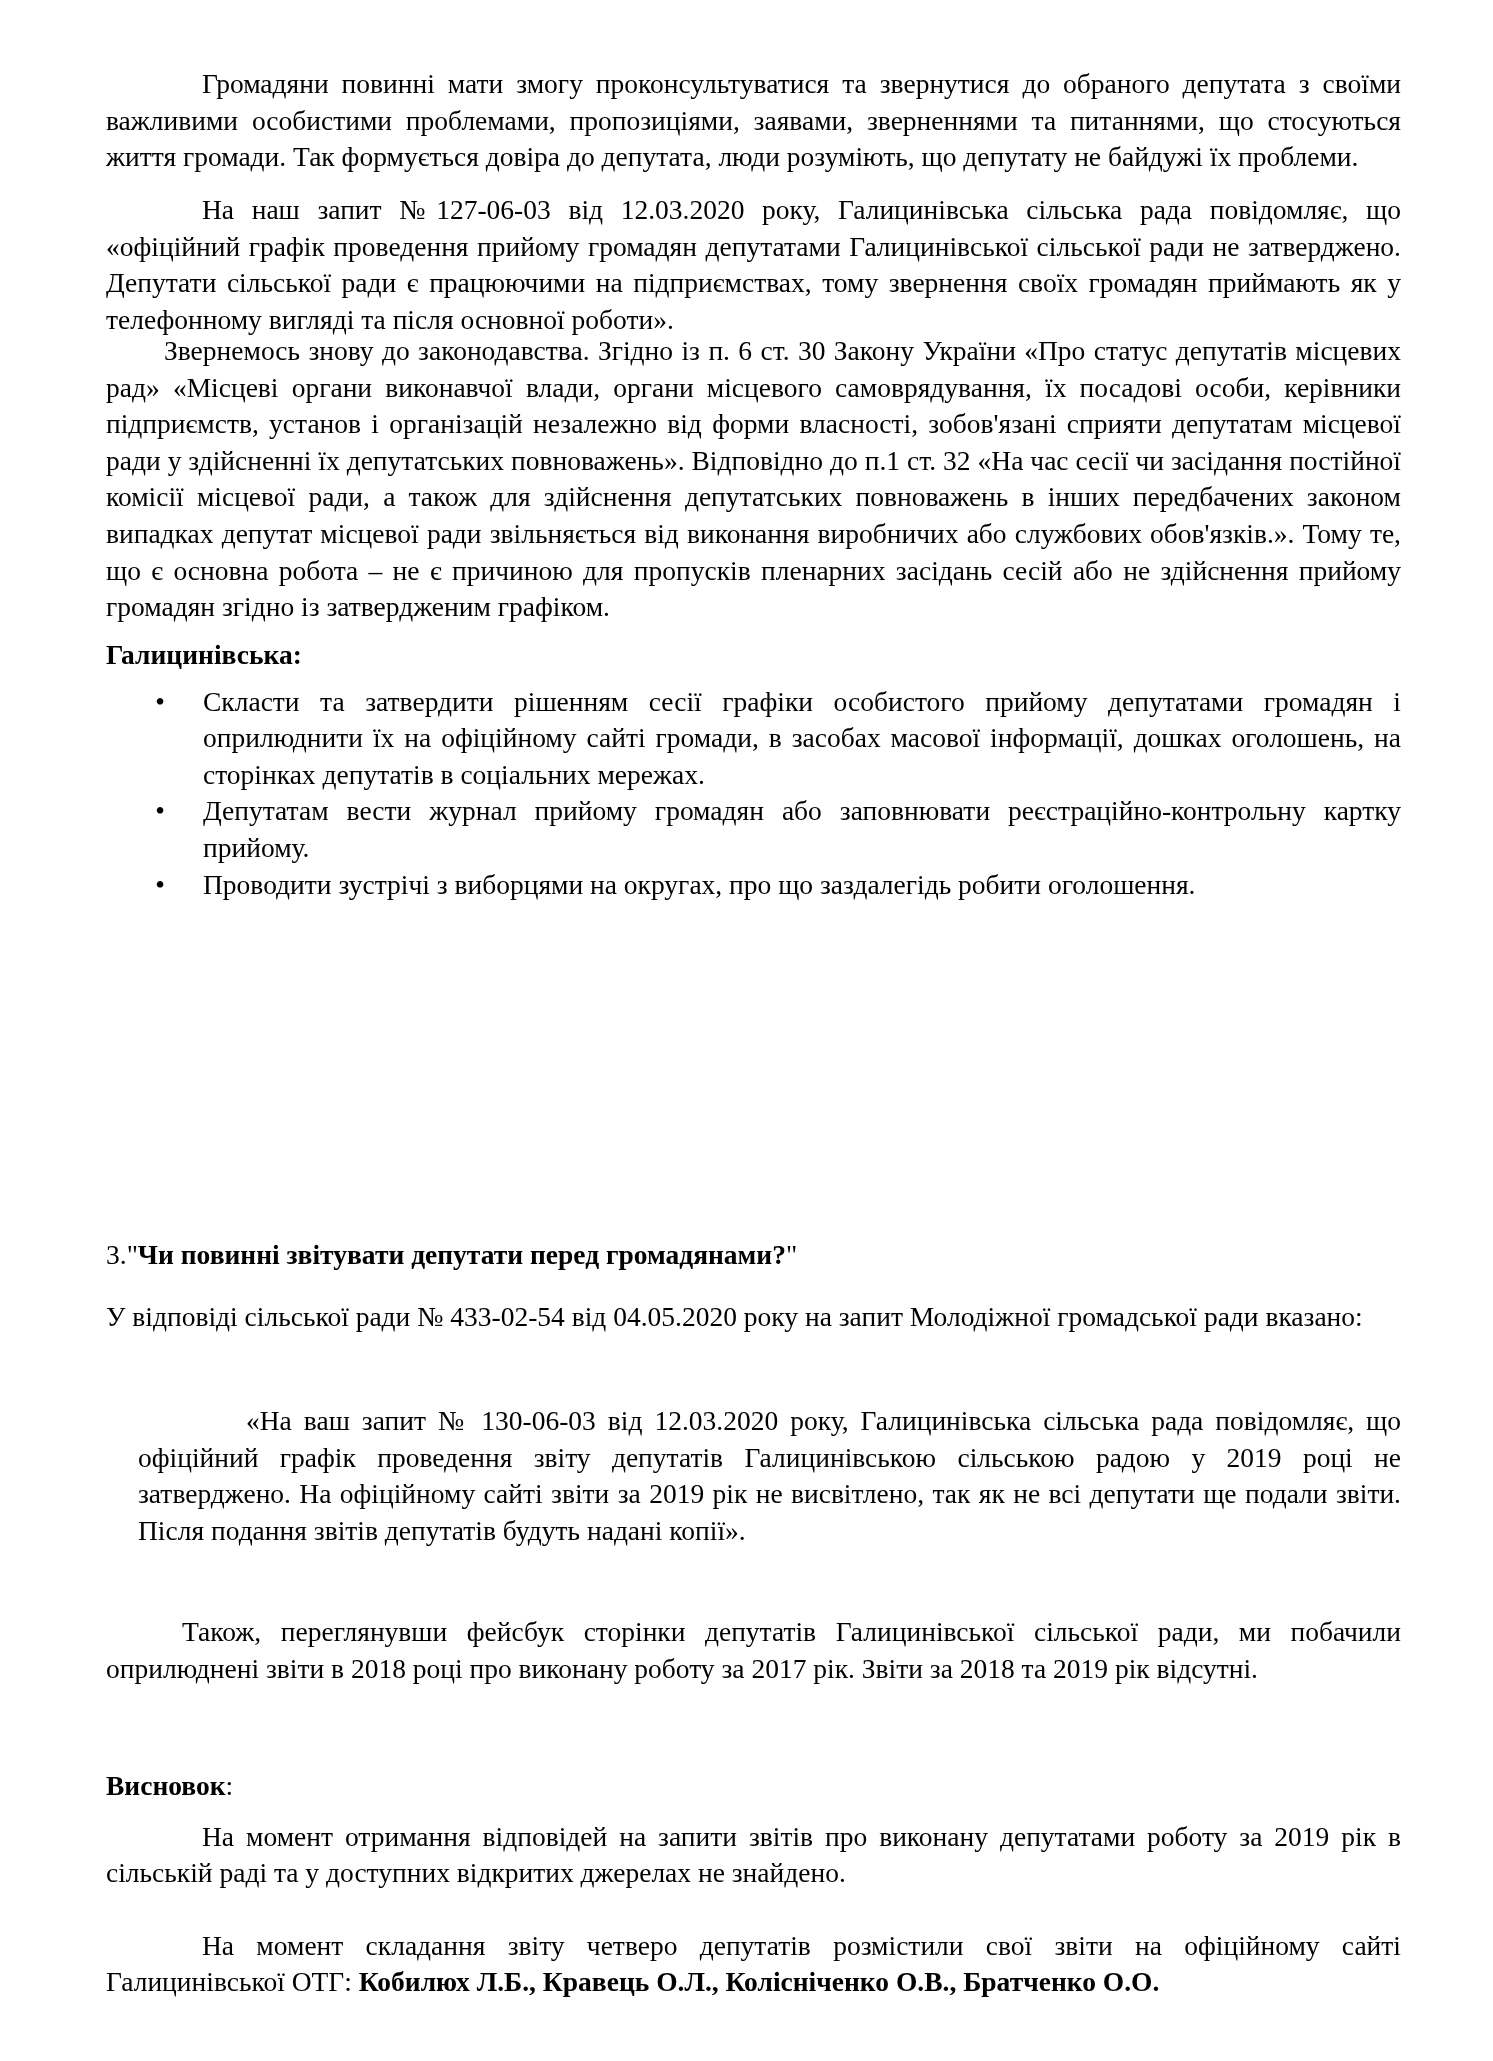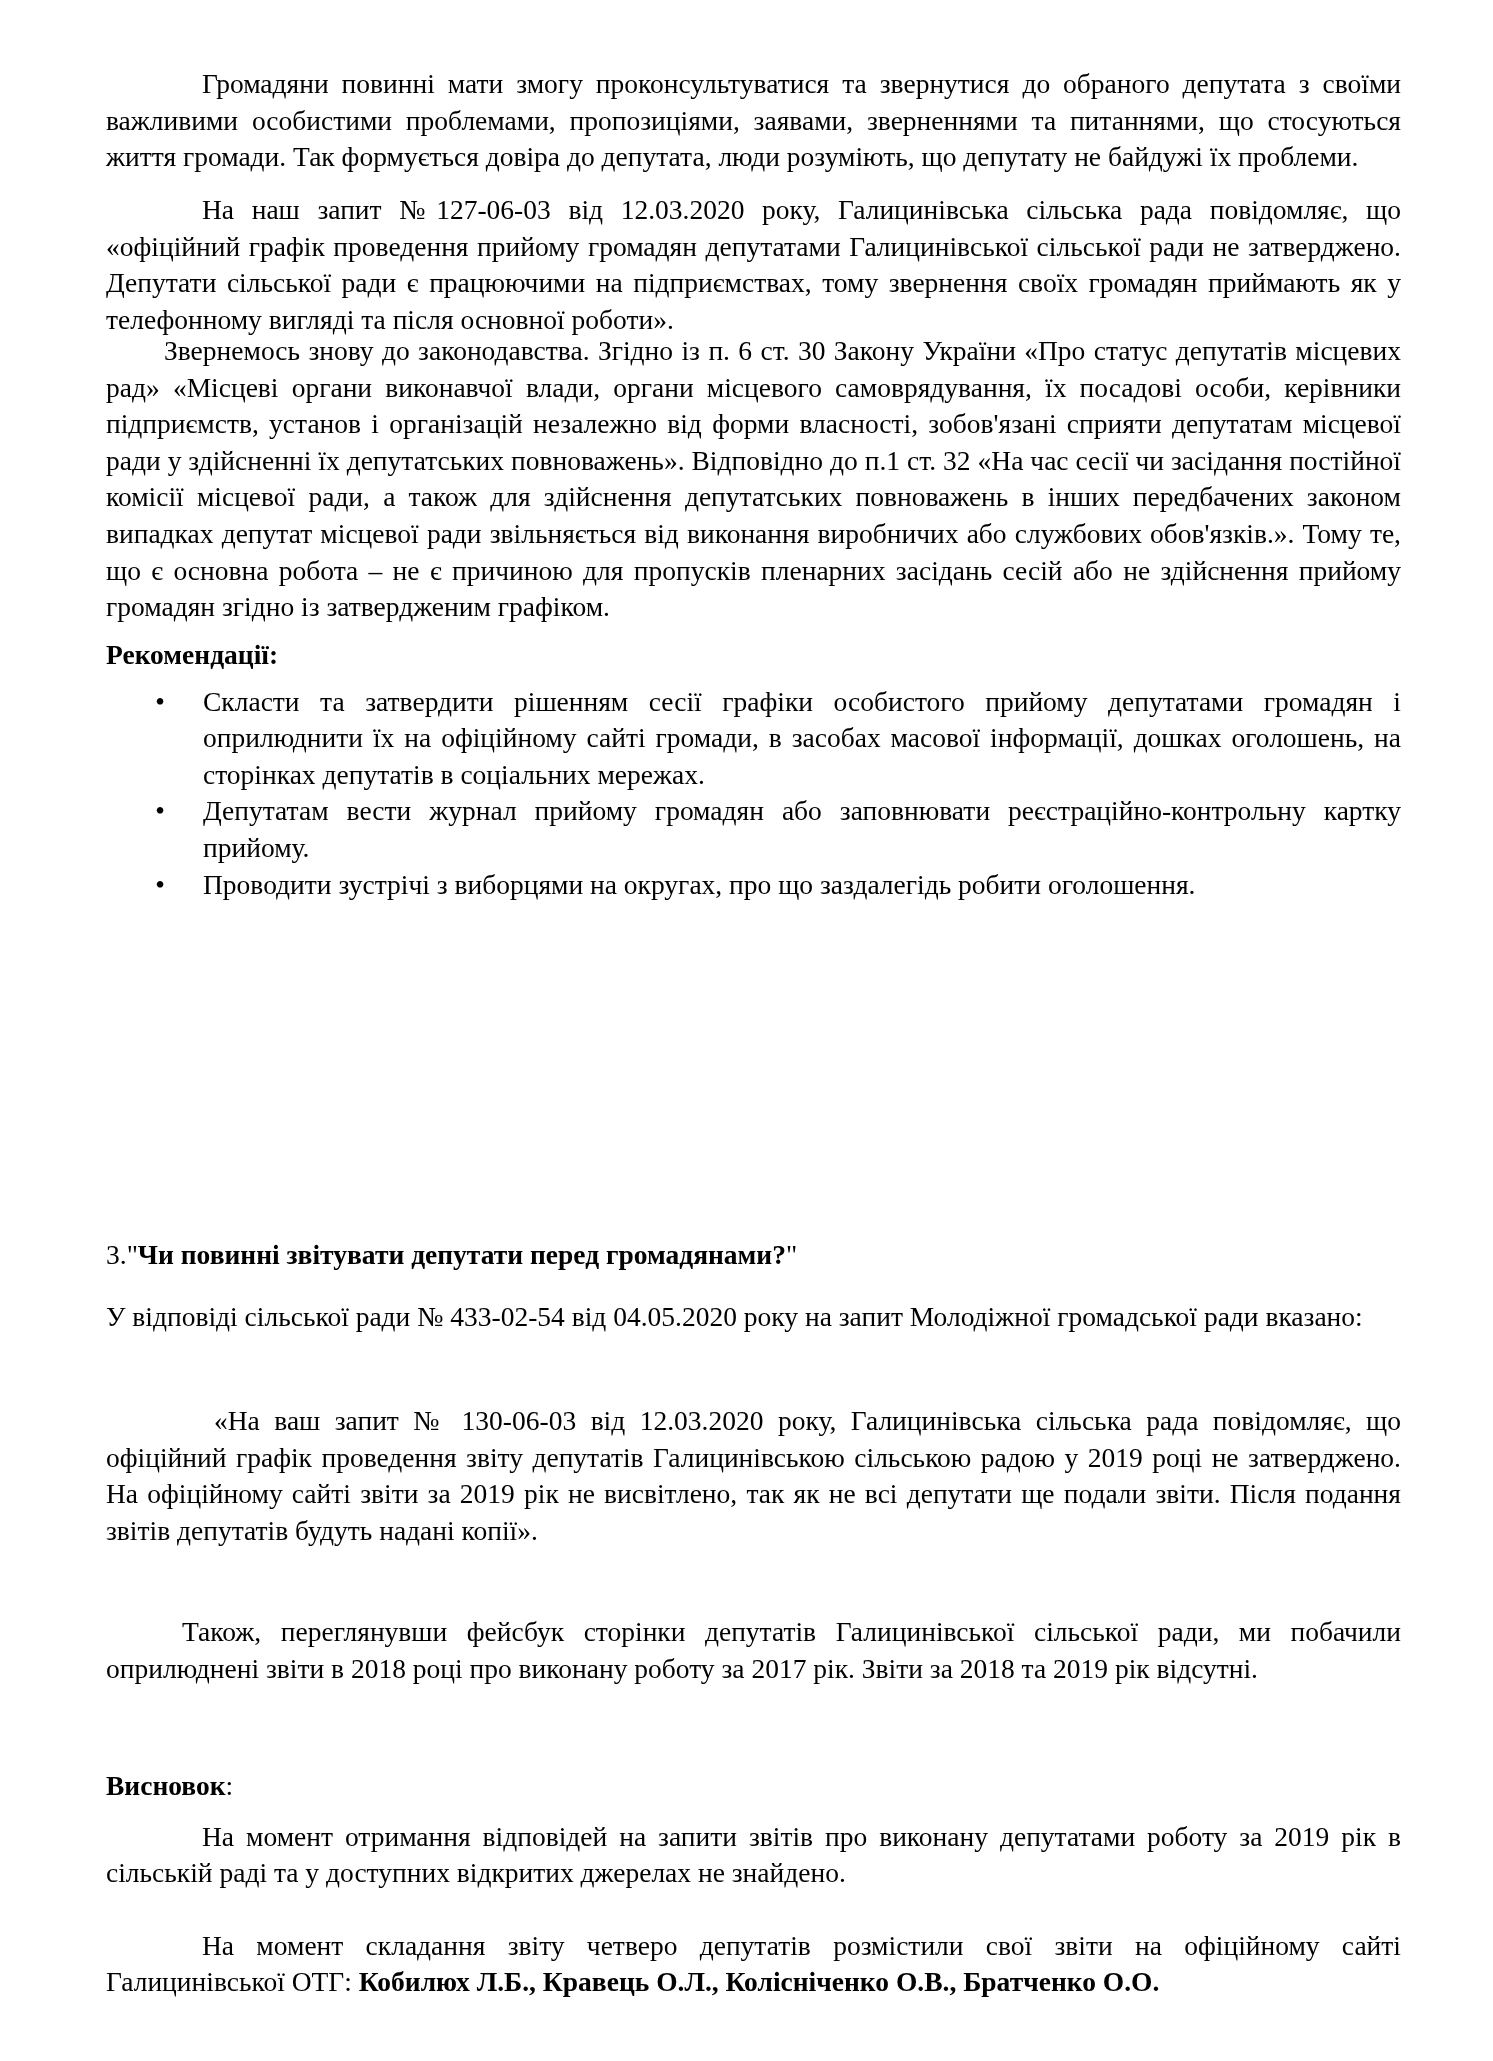--- a/index.html
+++ b/index.html
@@ -11,21 +11,21 @@
       font-family: "Liberation Serif", "DejaVu Serif", serif;
       color: #000000;
       font-size: 27.5px;
       line-height: 36.6px;
     }
     .page { position: absolute; left: 106px; width: 1295px; top: 0; }
     .blk { position: absolute; left: 0; width: 1295px; }
     p { margin: 0; text-align: justify; }
     .indent-lg { text-indent: 96px; margin-top: 36px; }
     .indent-md { text-indent: 58px; }
-    .indent-q  { text-indent: 108px; }
+    .indent-q  { text-indent: 108px; margin-left: 32px; }
     .indent-t  { text-indent: 76px; }
     .bold { font-weight: bold; }
     ul.recs { list-style: none; margin: 0; padding: 0; }
     ul.recs li { position: relative; padding-left: 97px; text-align: justify; }
     ul.recs li .bullet {
       position: absolute; left: 44px; top: 0;
       width: 20px; text-align: center;
     }
   </style>
 </head>
@@ -39,21 +39,21 @@
 
   <div class="blk" style="top:156px;">
     <p class="indent-lg">На наш запит №127-06-03 від 12.03.2020 року, Галицинівська сільська рада повідомляє, що «офіційний графік проведення прийому громадян депутатами Галицинівської сільської ради не затверджено. Депутати сільської ради є працюючими на підприємствах, тому звернення своїх громадян приймають як у телефонному вигляді та після основної роботи».</p>
   </div>
 
   <div class="blk" style="top:333px;">
     <p class="indent-md">Звернемось знову до законодавства. Згідно із п. 6 ст. 30 Закону України «Про статус депутатів місцевих рад» «Місцеві органи виконавчої влади, органи місцевого самоврядування, їх посадові особи, керівники підприємств, установ і організацій незалежно від форми власності, зобов'язані сприяти депутатам місцевої ради у здійсненні їх депутатських повноважень». Відповідно до п.1 ст. 32 «На час сесії чи засідання постійної комісії місцевої ради, а також для здійснення депутатських повноважень в інших передбачених законом випадках депутат місцевої ради звільняється від виконання виробничих або службових обов'язків.». Тому те, що є основна робота – не є причиною для пропусків пленарних засідань сесій або не здійснення прийому громадян згідно із затвердженим графіком.</p>
   </div>
 
   <div class="blk" style="top:637px;">
-    <p class="bold">Рекомендації:</p>
+    <p class="bold">Галицинівська:</p>
     <ul class="recs" style="margin-top:10px;">
       <li>
         <span class="bullet">•</span>
         <span>Скласти та затвердити рішенням сесії графіки особистого прийому депутатами громадян і оприлюднити їх на офіційному сайті громади, в засобах масової інформації, дошках оголошень, на сторінках депутатів в соціальних мережах.</span>
       </li>
       <li>
         <span class="bullet">•</span>
         <span>Депутатам вести журнал прийому громадян або заповнювати реєстраційно-контрольну картку прийому.</span>
       </li>
       <li>

